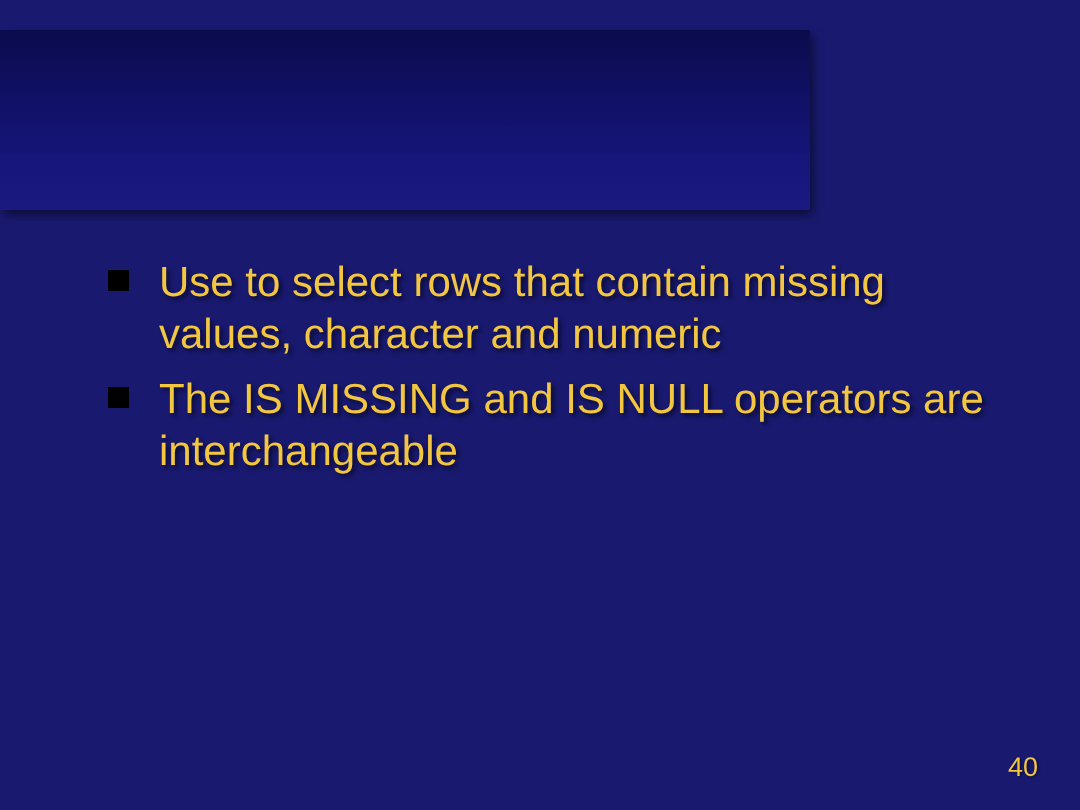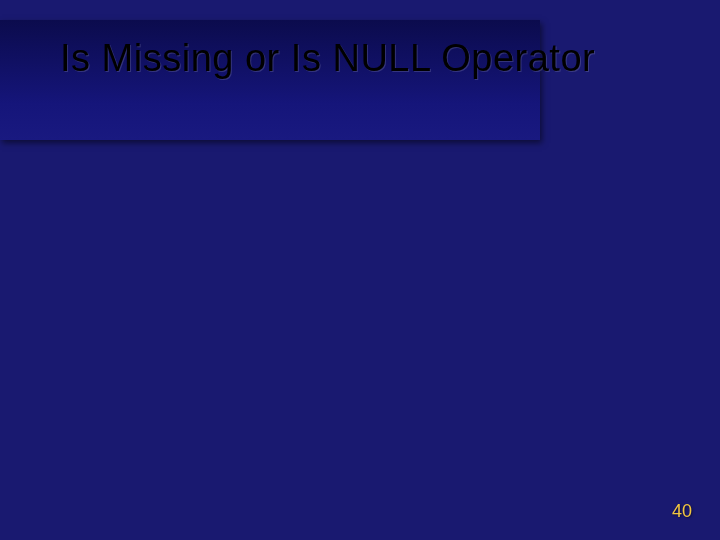--- a/index.html
+++ b/index.html
@@ -69,19 +69,26 @@
     color: #f2c640;
     font-size: 18px;
     text-shadow: 1px 1px 2px rgba(0,0,0,0.5);
   }
 </style>
 </head>
 <body>
 
 <div class="slide">
   <div class="title-band"></div>
-  <div class="title">Is Missing or Is NULL Operator</div>
 
   <div class="bullets">
+    <div class="bullet">
+      <div class="marker"></div>
+      <div class="bullet-text">Use to select rows that contain missing values, character and numeric</div>
+    </div>
+    <div class="bullet">
+      <div class="marker"></div>
+      <div class="bullet-text">The IS MISSING and IS NULL operators are interchangeable</div>
+    </div>
   </div>
 
   <div class="pagenum">40</div>
 </div>
 
 </body></html>

